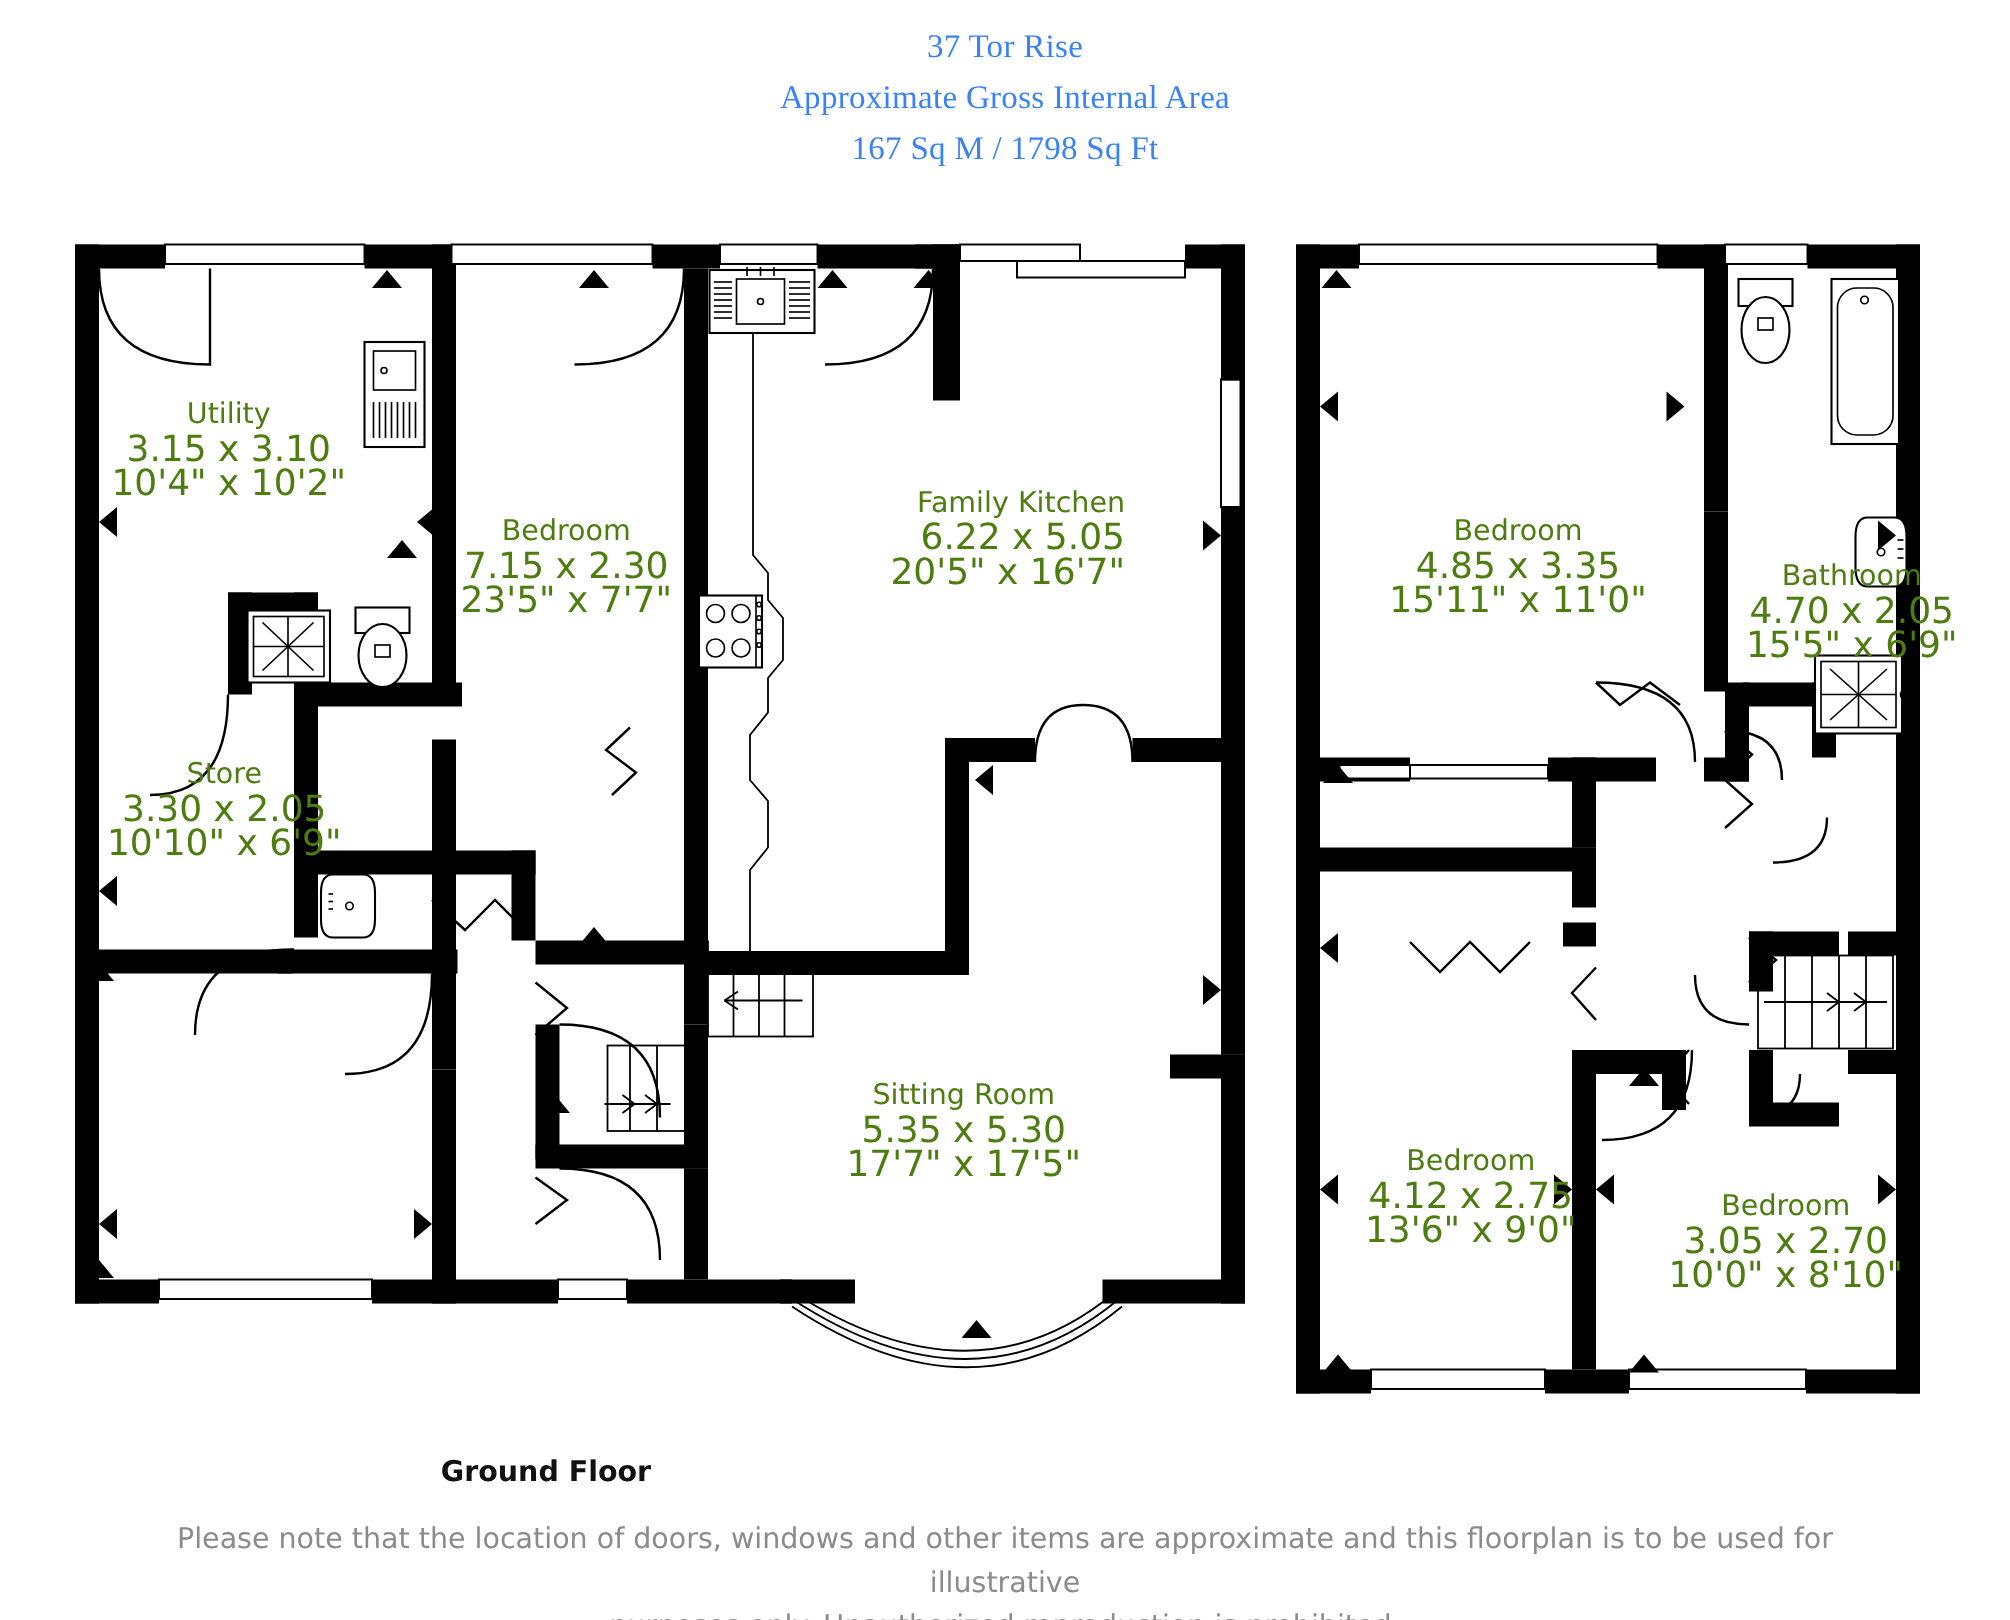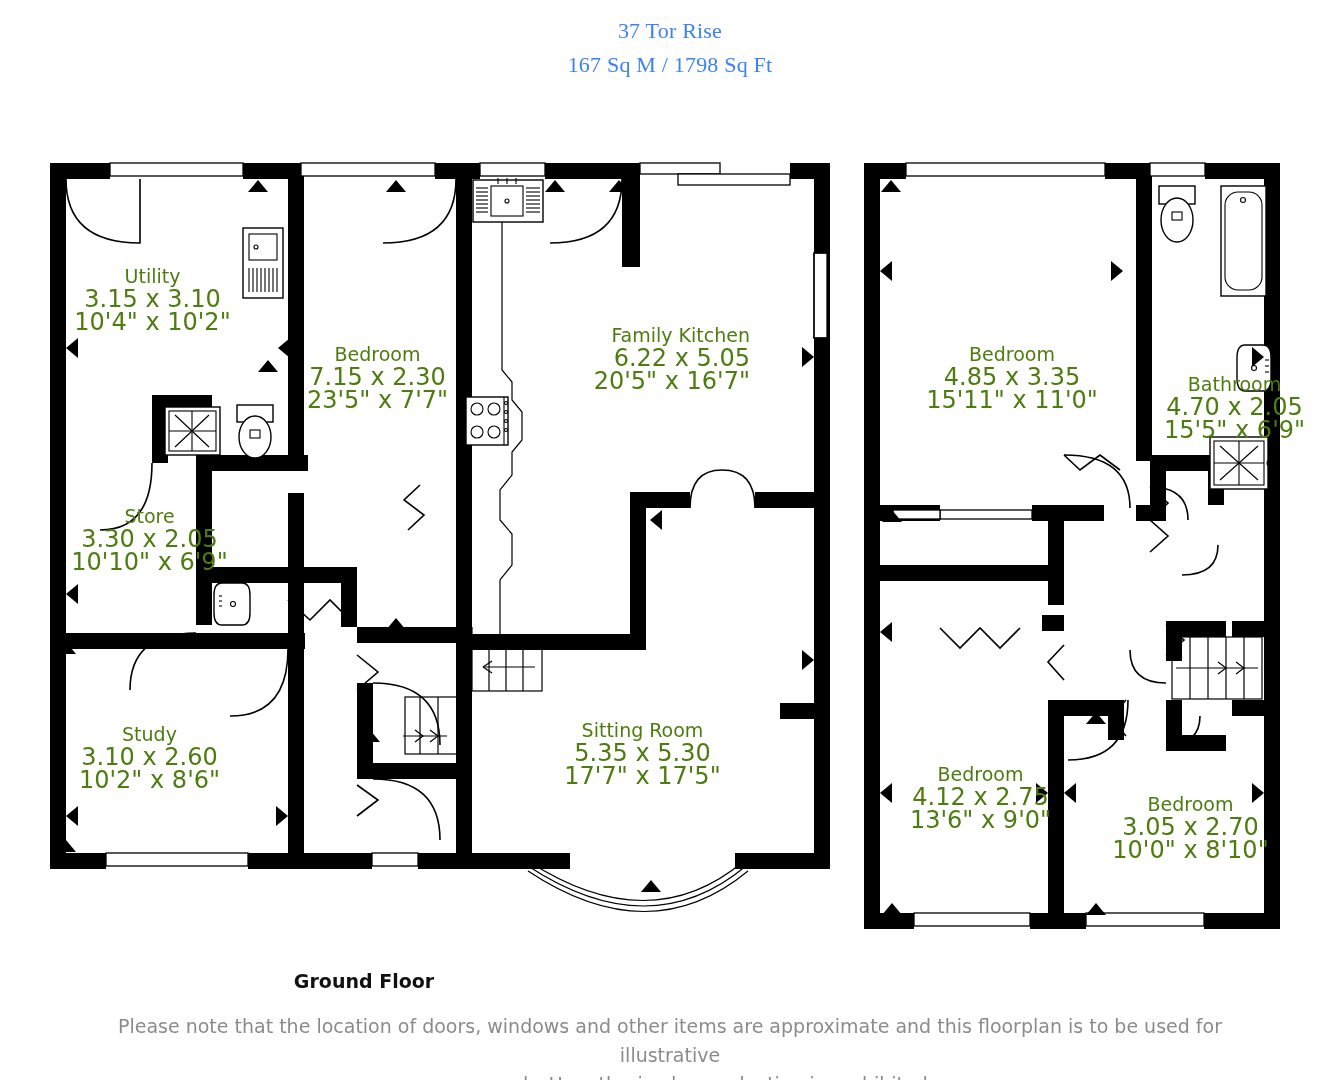--- a/index.html
+++ b/index.html
@@ -30,20 +30,21 @@
   .rname{font-size:19px;line-height:23px;}
   .rdim{font-size:24px;line-height:23px;}
 </style>
 </head>
 <body>
 
 <div id="page">
 
   <div class="title-block">
     <div class="title-line">37 Tor Rise</div>
+    <div class="title-line">Approximate Gross Internal Area</div>
     <div class="title-line">167 Sq M / 1798 Sq Ft</div>
   </div>
 
   <svg width="1340" height="1080" viewBox="0 0 1340 1080">
 
     <g>
 
       <g class="wall">
 
         <rect x="50" y="163" width="60" height="16"></rect>
@@ -425,25 +426,20 @@
     <div class="rdim">6.22 x 5.05</div>
     <div class="rdim">20'5" x 16'7"</div>
   </div>
 
   <div class="rlabel" style="left:57px;top:505px;width:185px;">
     <div class="rname">Store</div>
     <div class="rdim">3.30 x 2.05</div>
     <div class="rdim">10'10" x 6'9"</div>
   </div>
 
-  <div class="rlabel" style="left:57px;top:723px;width:185px;">
-    <div class="rname">Study</div>
-    <div class="rdim">3.10 x 2.60</div>
-    <div class="rdim">10'2" x 8'6"</div>
-  </div>
 
   <div class="rlabel" style="left:540px;top:719px;width:205px;">
     <div class="rname">Sitting Room</div>
     <div class="rdim">5.35 x 5.30</div>
     <div class="rdim">17'7" x 17'5"</div>
   </div>
 
   <div class="rlabel" style="left:912px;top:343px;width:200px;">
     <div class="rname">Bedroom</div>
     <div class="rdim">4.85 x 3.35</div>

